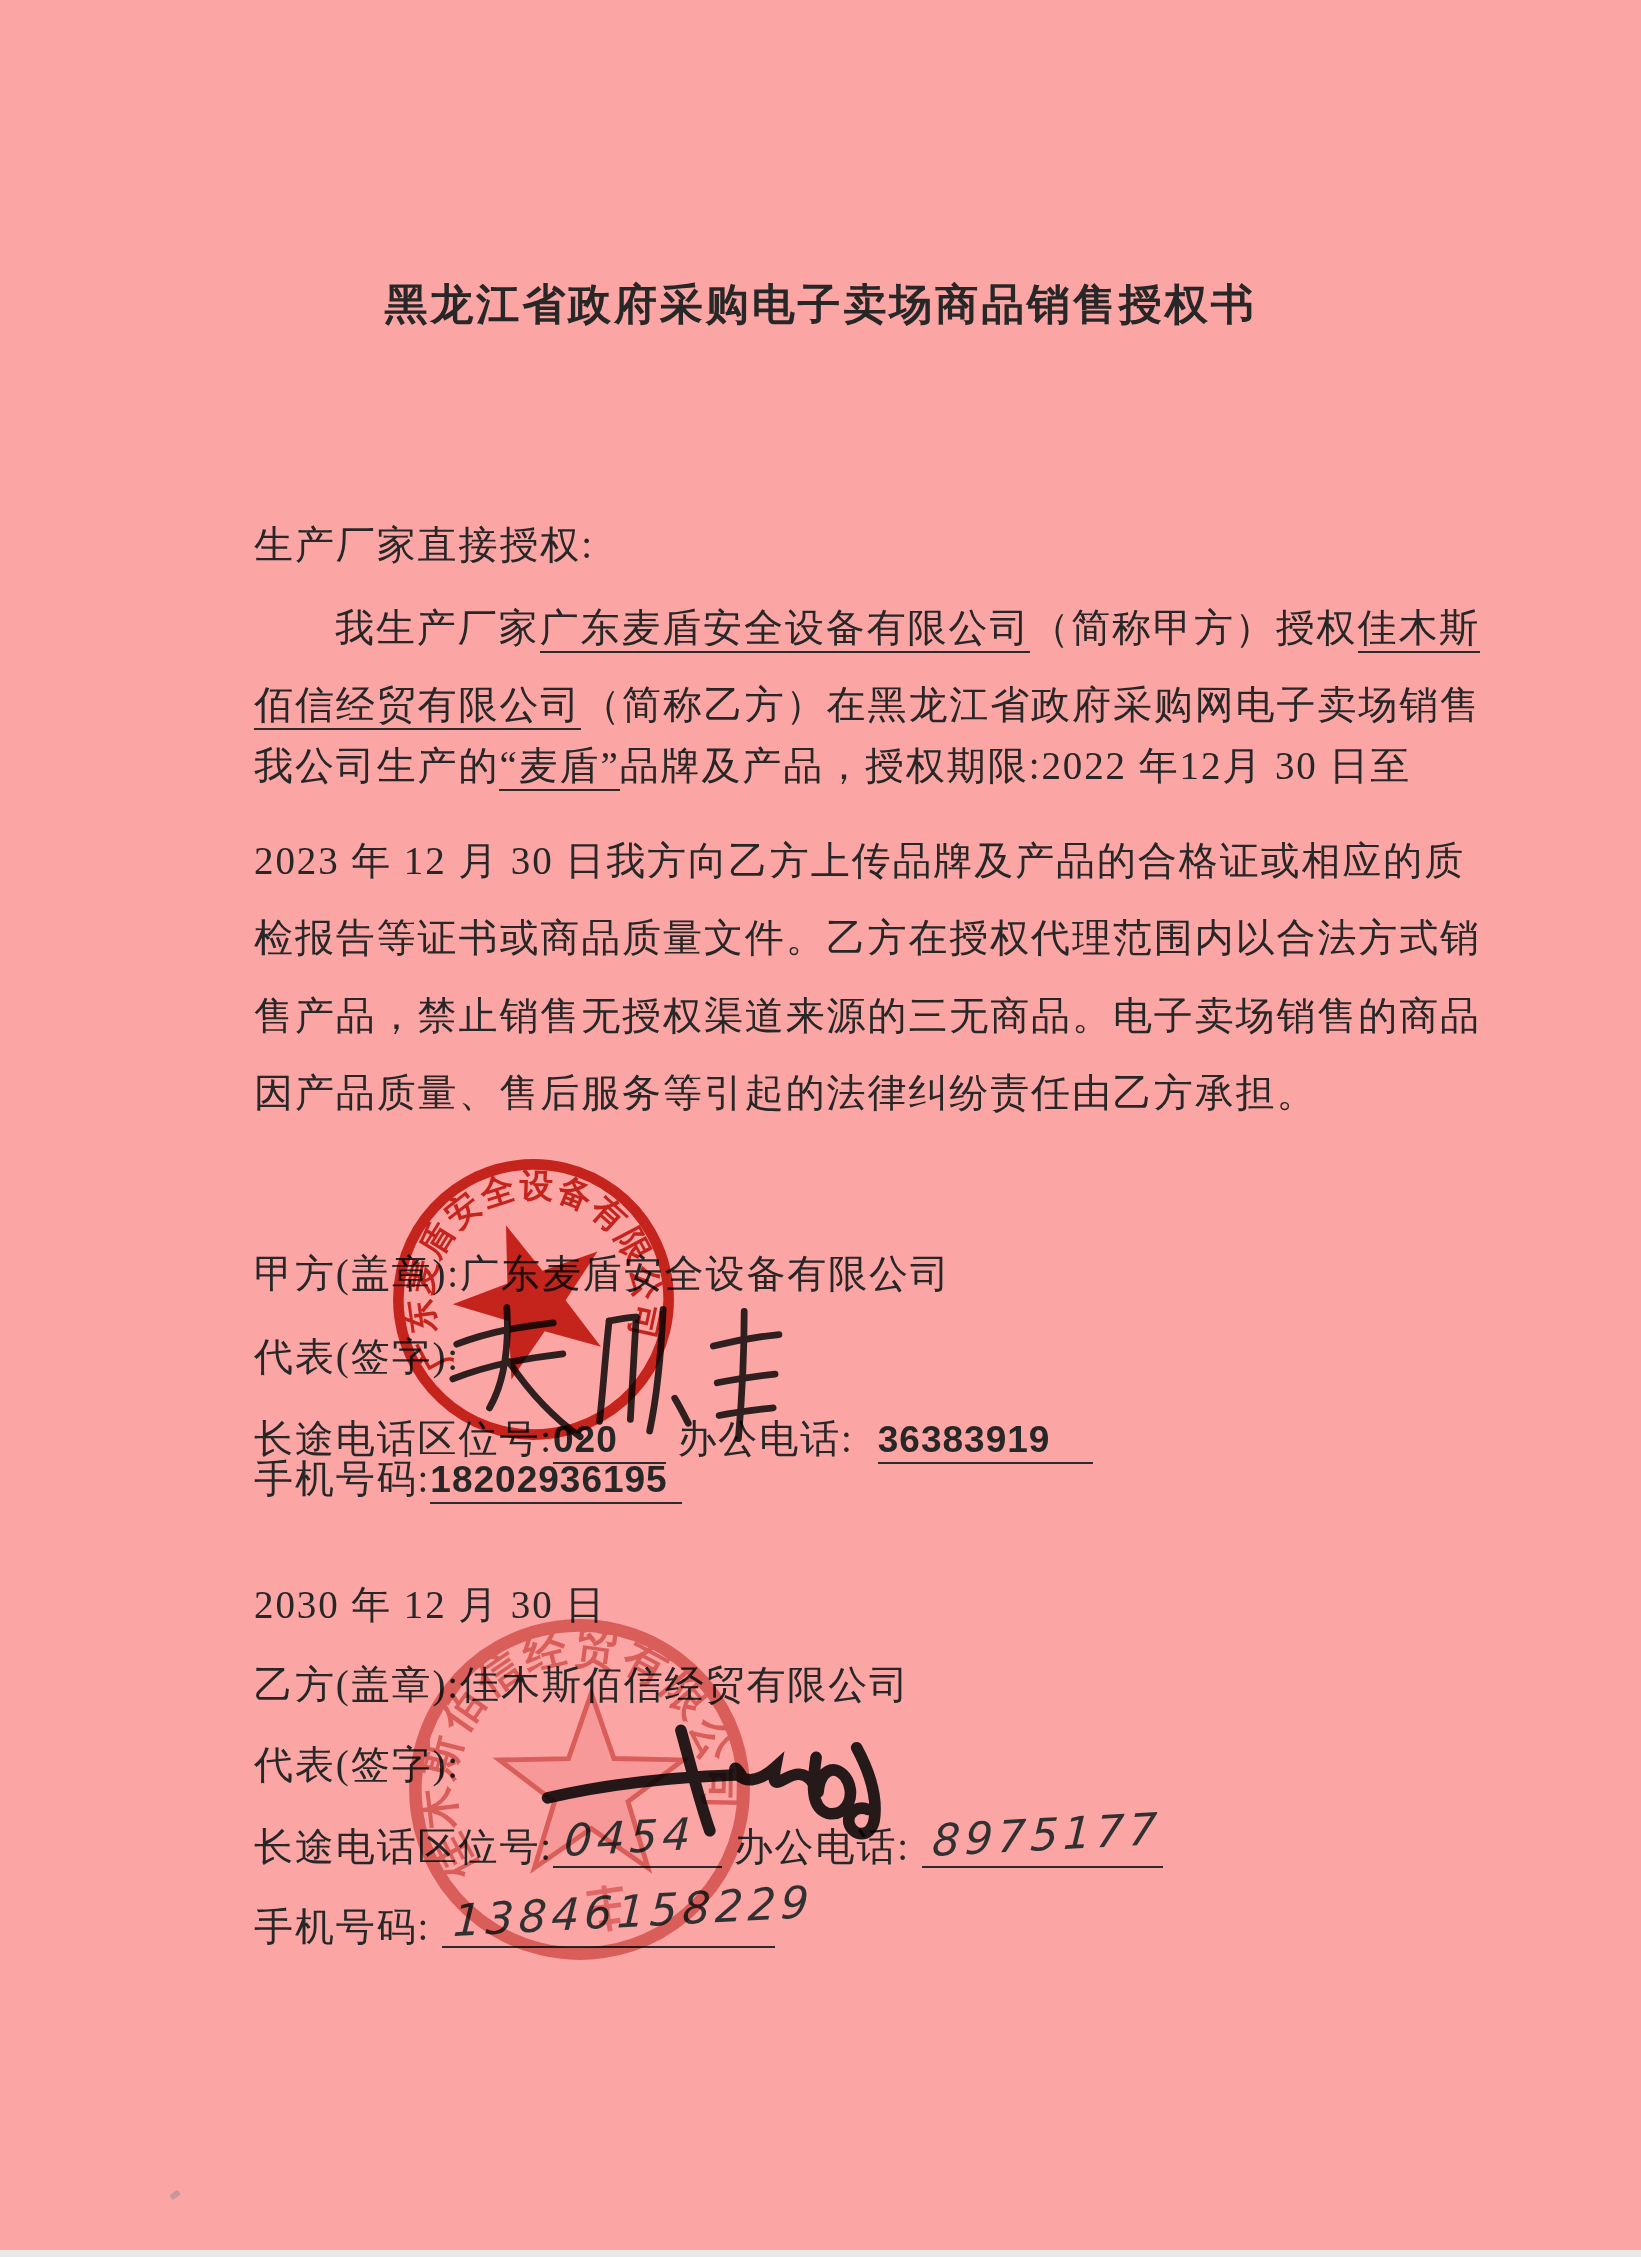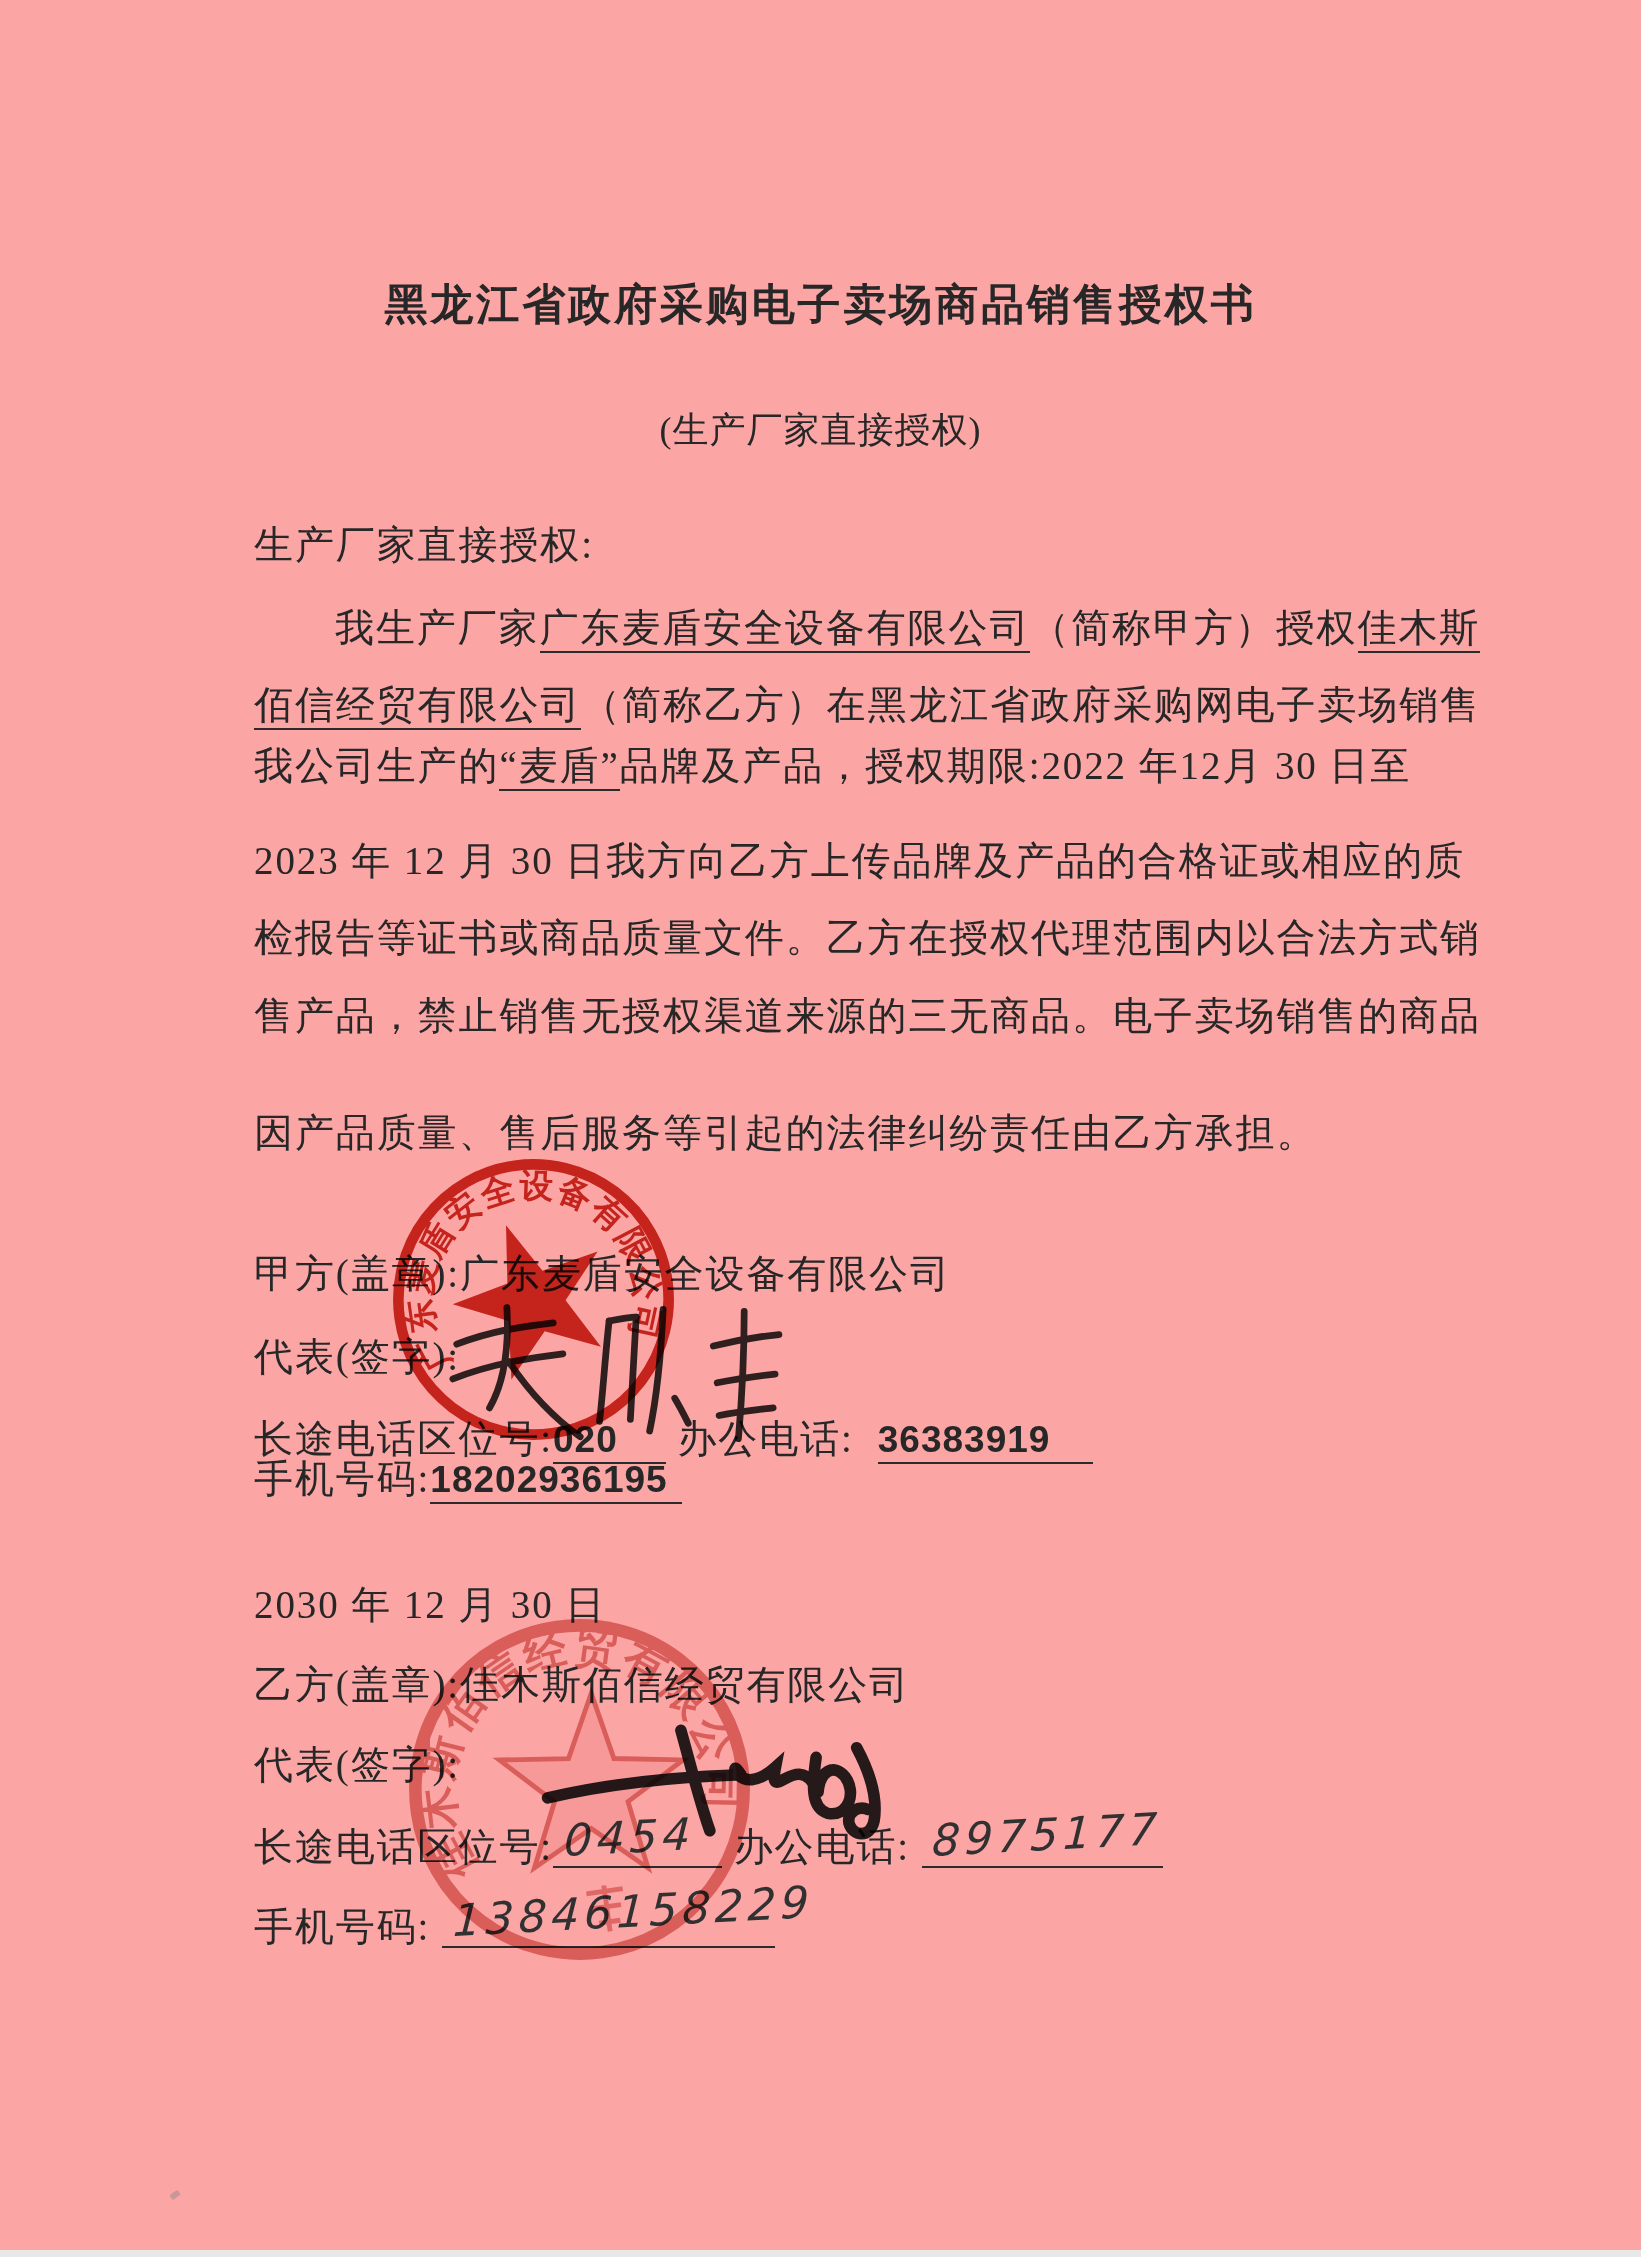--- a/index.html
+++ b/index.html
@@ -19,21 +19,21 @@
   }
   .addressee{
     position:absolute; left:254px; top:518px; font-size:39px; letter-spacing:1.9px;
   }
   .bline,.pline{
     position:absolute; left:254px; font-size:39px; letter-spacing:1.9px;
     white-space:nowrap; z-index:2;
   }
   .indent{padding-left:81px;}
   .b-0{top:601px}.b-1{top:678px}.b-2{top:739px}.b-3{top:834px}
-  .b-4{top:911px}.b-5{top:989px}.b-6{top:1106px}
+  .b-4{top:911px}.b-5{top:989px}.b-6{top:1066px}
   .pa-0{top:1247px}.pa-1{top:1330px}.pa-2{top:1412px}.pa-3{top:1452px}.pa-4{top:1578px}
   .pb-0{top:1658px}.pb-1{top:1738px}.pb-2{top:1820px}.pb-3{top:1900px}
   .ul{border-bottom:2.9px solid #2b2b2b; padding-bottom:1.9px;}
   .num{font-family:"Liberation Sans","DejaVu Sans",sans-serif; font-weight:600; font-size:37px; letter-spacing:1px;}
   .slot{
     display:inline-block; position:relative; height:44px; vertical-align:-7.7px;
     border-bottom:2.9px solid #2b2b2b;
   }
   .hand{
     position:absolute; left:9.7px; bottom:0;
@@ -52,21 +52,20 @@
     position:absolute; left:170px; top:2192px; width:9.7px; height:5.8px;
     background:#8a8a8a; opacity:.45; transform:rotate(-35deg); border-radius:1.9px;
   }
 </style>
 </head>
 <body>
 
 <div class="page">
 
   <div class="title">黑龙江省政府采购电子卖场商品销售授权书</div>
-  <div class="subtitle">(生产厂家直接授权)</div>
   <div class="addressee">生产厂家直接授权:</div>
 
   <div id="body-lines">
       <div class="bline b-0 indent"><span>我生产厂家</span><span class="ul">广东麦盾安全设备有限公司</span><span>（简称甲方）授权</span><span class="ul">佳木斯</span></div>
       <div class="bline b-1"><span class="ul">佰信经贸有限公司</span><span>（简称乙方）在黑龙江省政府采购网电子卖场销售</span></div>
       <div class="bline b-2"><span>我公司生产的</span><span class="ul">“麦盾”</span><span>品牌及产品，授权期限:2022 年12月 30 日至</span></div>
       <div class="bline b-3"><span>2023 年 12 月 30 日我方向乙方上传品牌及产品的合格证或相应的质</span></div>
       <div class="bline b-4"><span>检报告等证书或商品质量文件。乙方在授权代理范围内以合法方式销</span></div>
       <div class="bline b-5"><span>售产品，禁止销售无授权渠道来源的三无商品。电子卖场销售的商品</span></div>
       <div class="bline b-6"><span>因产品质量、售后服务等引起的法律纠纷责任由乙方承担。</span></div>

